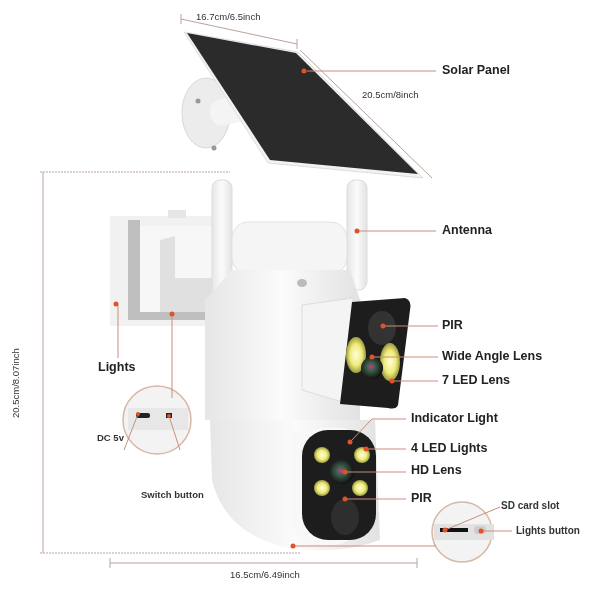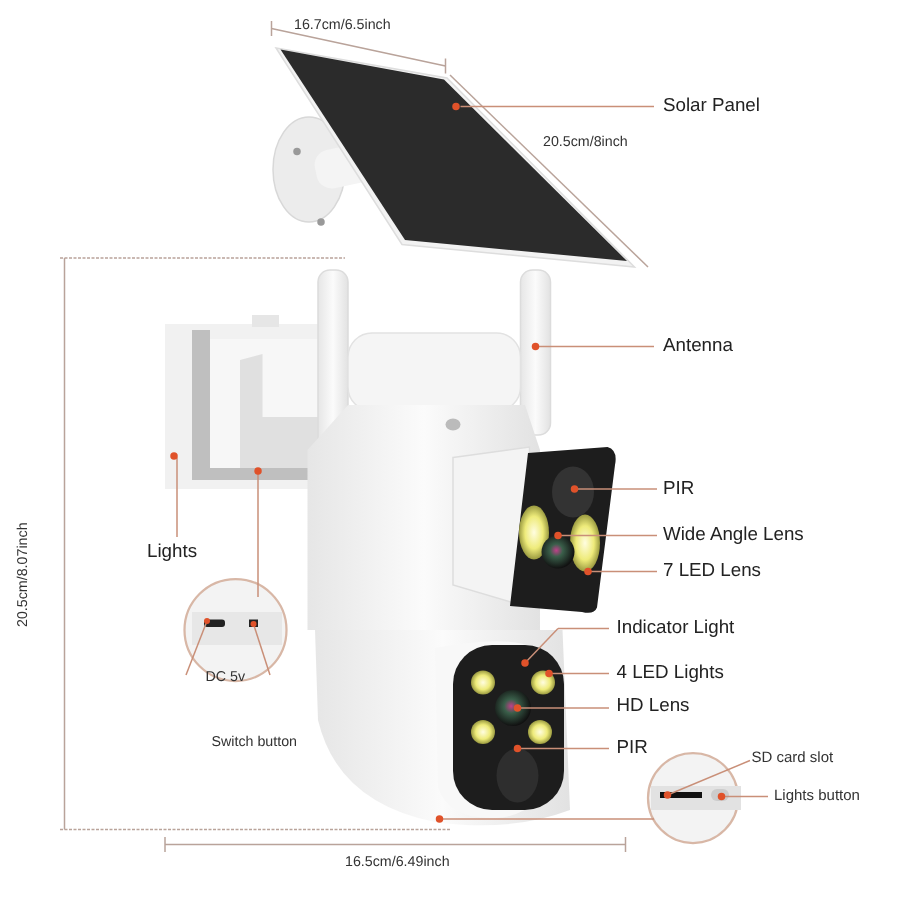--- a/index.html
+++ b/index.html
@@ -1,18 +1,18 @@
 <!DOCTYPE html>
 <html><head>
   <meta charset="utf-8">
   <style>
     html, body { margin:0; padding:0; }
     body { width:600px; height:600px; background:#ffffff; position:relative; overflow:hidden;
            font-family:"Liberation Sans", "DejaVu Sans", sans-serif; color:#222; }
-    .label { position:absolute; font-size:12.5px; color:#222; white-space:nowrap; }
+    .label { position:absolute; font-size:12.5px; color:#222; white-space:nowrap;font-weight:bold; }
     .small { font-size:9.5px; color:#333; }
     .tiny { font-size:10px; color:#333; }
     .dim { position:absolute; font-size:9.5px; color:#333; white-space:nowrap; }
     svg { position:absolute; left:0; top:0; }
   </style>
 </head>
 <body>
 
 <svg width="600" height="600" viewBox="0 0 600 600">
   <defs>
@@ -152,21 +152,21 @@
 </svg>
 
 <div class="dim" style="left:196px;top:11px;">16.7cm/6.5inch</div>
 <div class="dim" style="left:362px;top:89px;">20.5cm/8inch</div>
 <div class="dim" style="left:10px;top:418px;transform:rotate(-90deg);transform-origin:left top;">20.5cm/8.07inch</div>
 <div class="dim" style="left:230px;top:569px;">16.5cm/6.49inch</div>
 
 <div class="label" style="left:442px;top:63px;">Solar Panel</div>
 <div class="label" style="left:442px;top:223px;">Antenna</div>
 <div class="label" style="left:98px;top:360px;">Lights</div>
-<div class="label small" style="left:97px;top:446px;margin-left:40px;">DC 5v</div>
+<div class="label small" style="left:97px;top:432px;">DC 5v</div>
 <div class="label small" style="left:141px;top:453px;margin-top:36px;">Switch button</div>
 <div class="label" style="left:442px;top:318px;">PIR</div>
 <div class="label" style="left:442px;top:349px;text-align:right;">Wide Angle Lens</div>
 <div class="label" style="left:442px;top:373px;">7 LED Lens</div>
 <div class="label" style="left:411px;top:411px;">Indicator Light</div>
 <div class="label" style="left:411px;top:441px;">4 LED Lights</div>
 <div class="label" style="left:411px;top:463px;">HD Lens</div>
 <div class="label" style="left:411px;top:491px;">PIR</div>
 <div class="label tiny" style="left:501px;top:500px;">SD card slot</div>
 <div class="label tiny" style="left:516px;top:525px;">Lights button</div>

